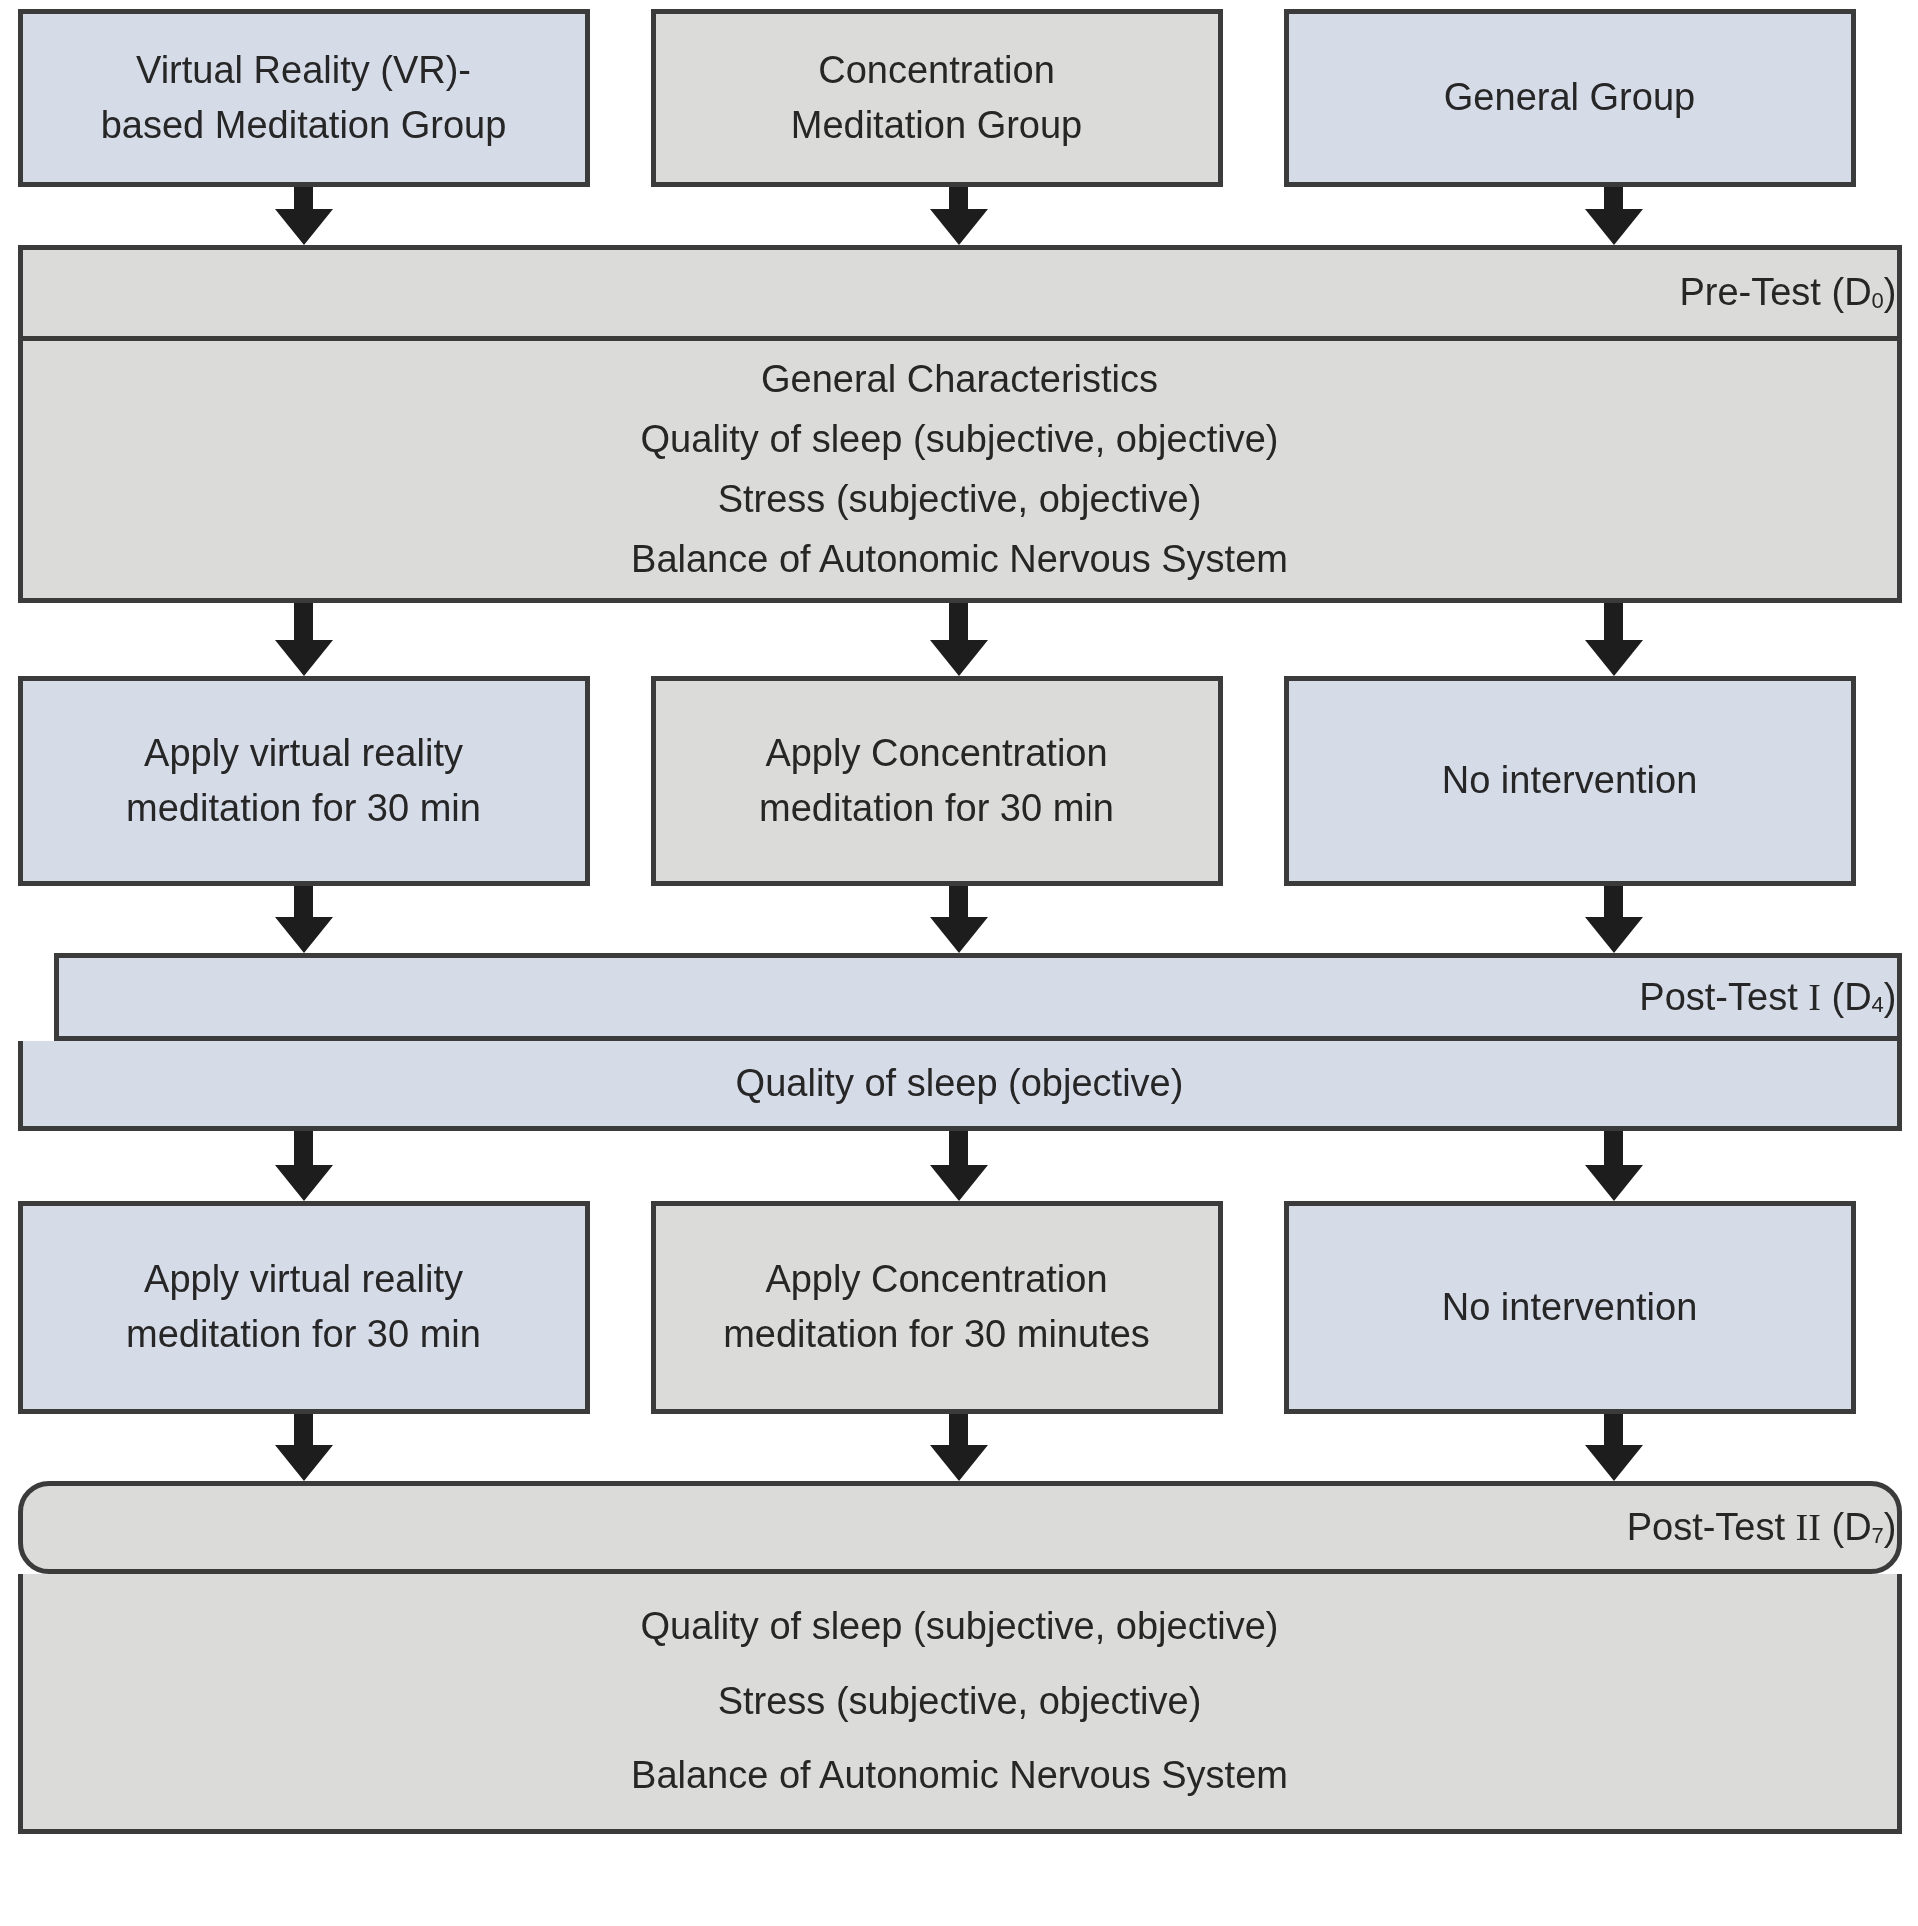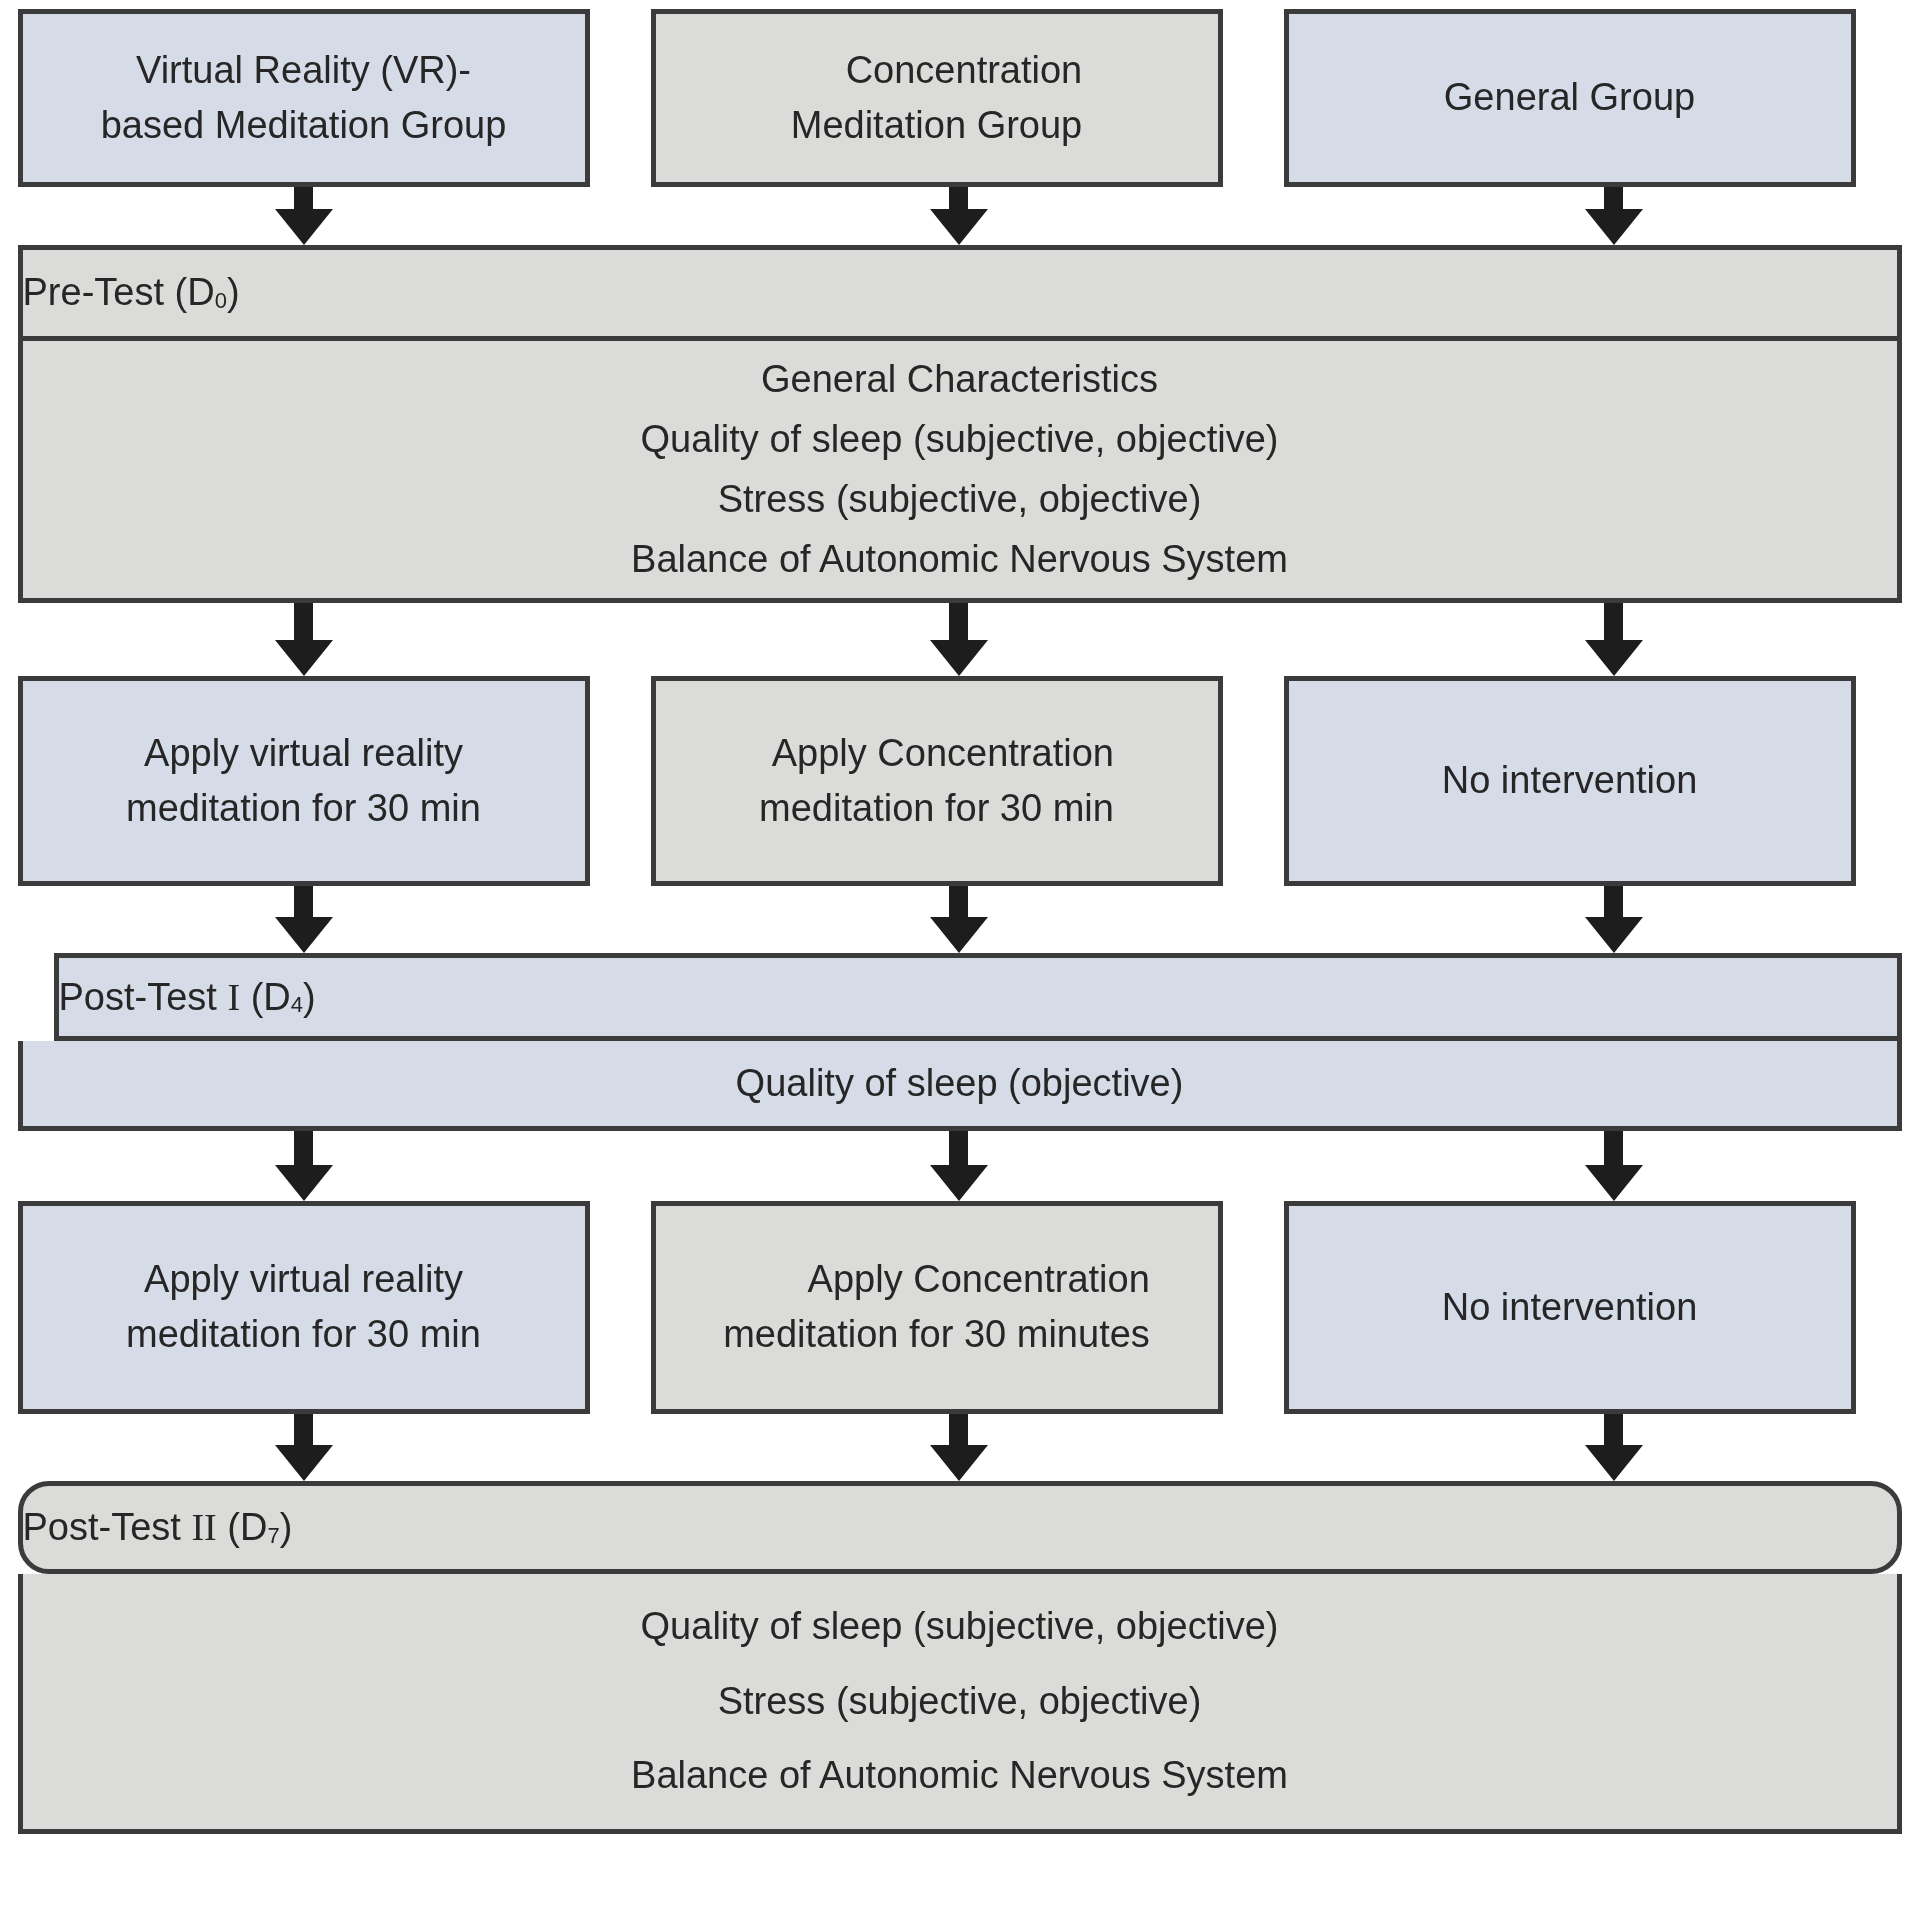--- a/index.html
+++ b/index.html
@@ -18,30 +18,30 @@
     color:var(--text);
   }
   .cols{display:flex;gap:61px;padding:0 17.5px;}
   .col{width:572px;flex:0 0 572px;display:flex;justify-content:center;}
   .box{
     box-sizing:border-box;border:5.3px solid var(--border);
     display:flex;align-items:center;justify-content:center;
     text-align:center;font-size:38px;line-height:1.45;
   }
   .box.blue{background:var(--box-blue);}
-  .box.gray{background:var(--box-gray);text-align:right;}
+  .box.gray{background:var(--box-gray);}
   .group-box,.intervention-box{width:572px;}
   .group-box{height:178px;}
   .intervention-box.r1{height:210px;}
   .intervention-box.r2{height:213px;}
   .label{white-space:pre-line;}
   .wide{margin:0 17.5px;}
   .wide .header{
     box-sizing:border-box;border:5.3px solid var(--border);
-    display:flex;align-items:center;justify-content:flex-start;
+    display:flex;align-items:center;justify-content:flex-end;
     text-align:center;font-size:38px;
   }
   .wide .content{
     box-sizing:border-box;border:5.3px solid var(--border);border-top:0;
     display:flex;flex-direction:column;justify-content:space-evenly;
     align-items:center;text-align:center;font-size:38px;
   }
   .pretest .header{height:96px;background:var(--box-gray);}
   .pretest .content{height:262px;background:var(--box-gray);}
   .posttest1 .header{height:88px;background:var(--box-blue);margin-left:36px;}

